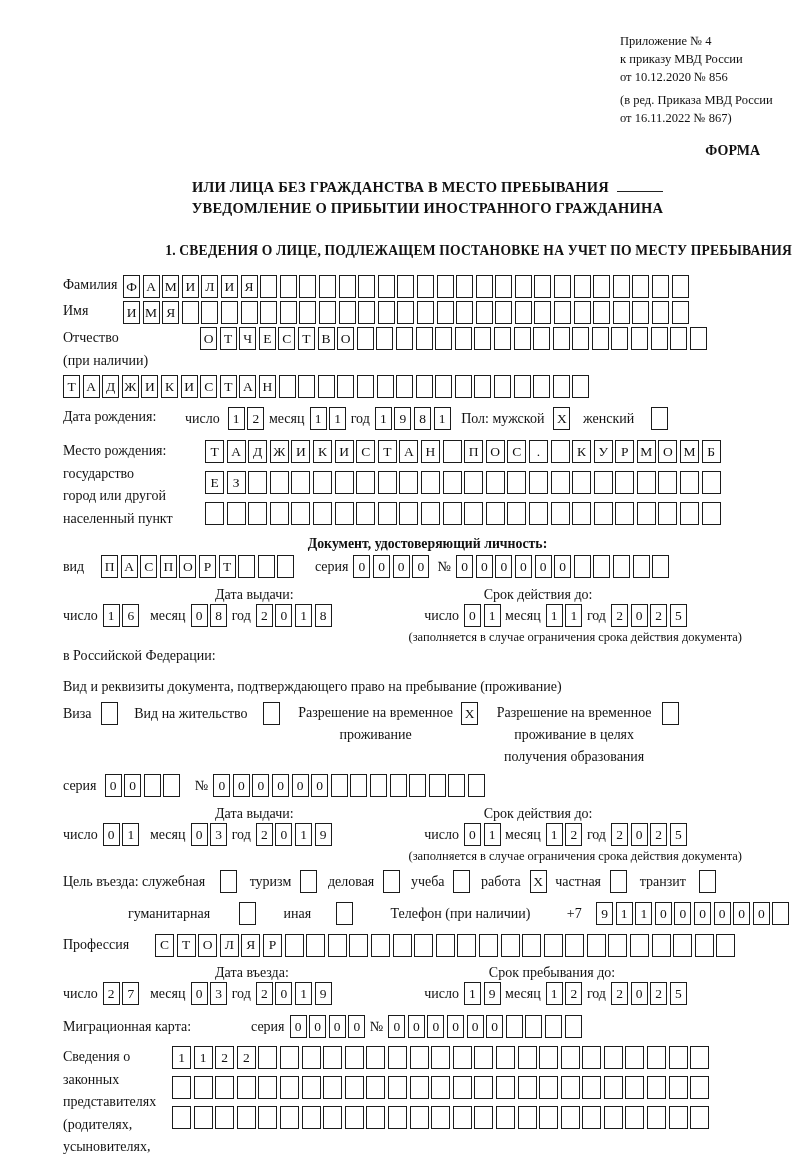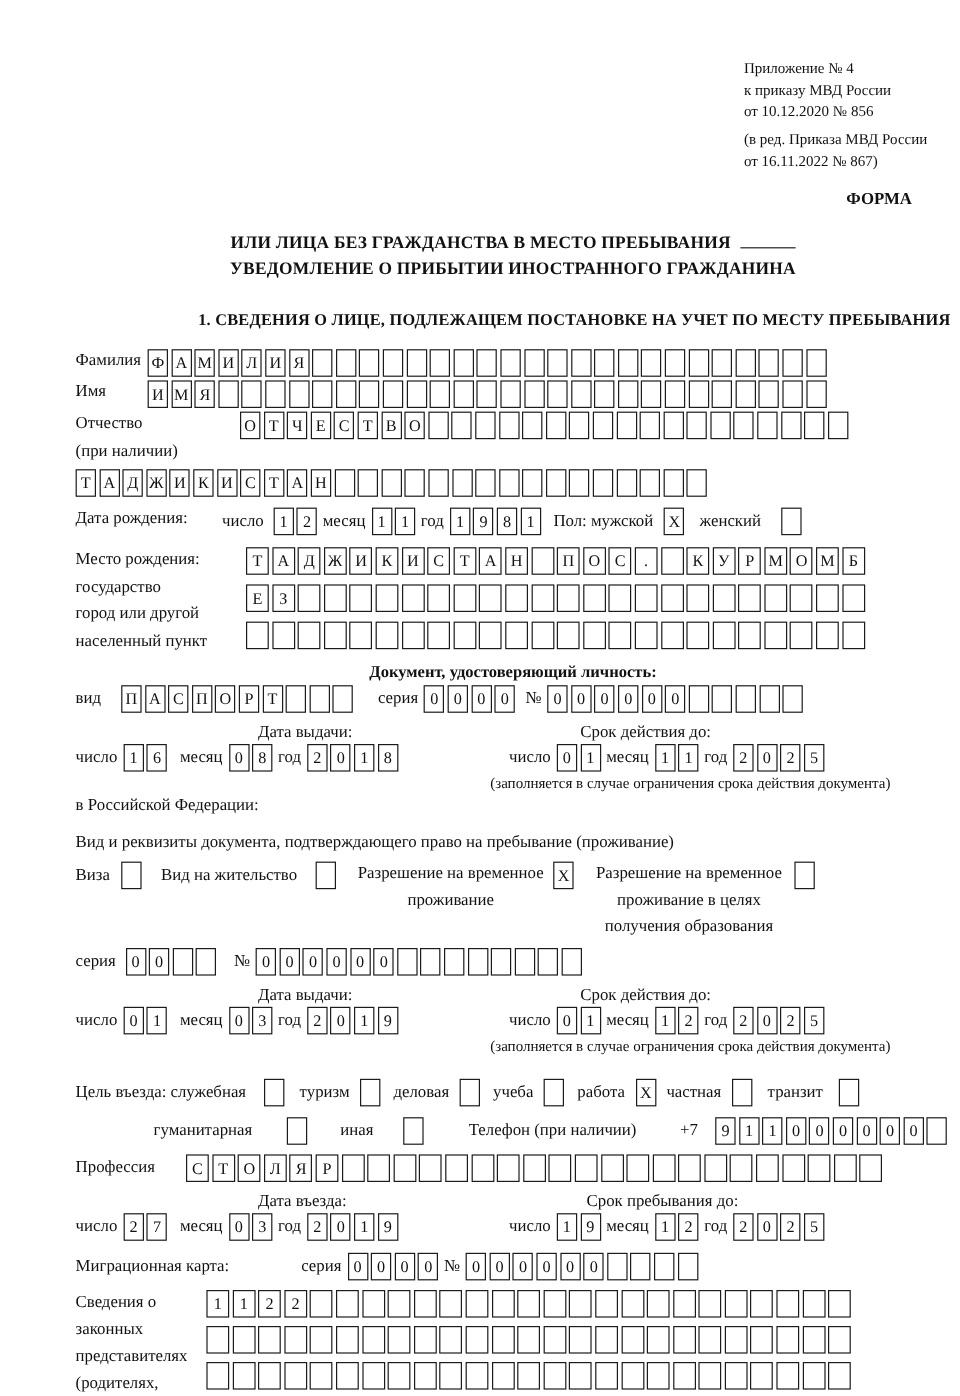--- a/index.html
+++ b/index.html
@@ -1,18 +1,18 @@
 <!DOCTYPE html>
 <html><head>
 <meta charset="utf-8">
 <style>
   html,body{margin:0;padding:0;background:#ffffff;}
   body{font-family:"Liberation Serif","DejaVu Serif",serif;color:#111;}
   .page{position:relative;width:800px;height:1163px;box-sizing:border-box;
-        padding:48px 8px 10px 63px;overflow:hidden;background:#fff;}
+        padding:32px 8px 10px 63px;overflow:hidden;background:#fff;}
 
   
   .ref-block{margin-left:557px;font-size:12.5px;line-height:18px;}
   .ref-block .ed{margin-top:5px;}
   .forma{margin-top:16px;text-align:right;padding-right:32px;font-weight:bold;font-size:14px;}
 
   
   .title{margin-top:18px;text-align:center;font-weight:bold;font-size:14.5px;line-height:21px;letter-spacing:.2px;}
   .blank-line{display:inline-block;width:46px;border-bottom:1.6px solid #222;height:12px;margin-left:8px;}
 
@@ -505,21 +505,21 @@
           <span class="cell filled">2</span>
           <span class="cell filled">0</span>
           <span class="cell filled">2</span>
           <span class="cell filled">5</span>
         </div>
     </div>
   </div>
 
   <div class="note note-right">(заполняется в случае ограничения срока действия документа)</div>
 
-  <div class="frow" style="margin-top:19px;text-align:right;">
+  <div class="frow" style="margin-top:6px;text-align:right;">
     <span class="inline-lbl" style="margin-left:0;">Цель въезда: служебная</span>
     <div class="cells cbox" style="margin-left:10px;">
         <span class="cell"></span>
       </div>
     <span class="inline-lbl" style="margin-left:10px;">туризм</span>
     <div class="cells cbox">
         <span class="cell"></span>
       </div>
     <span class="inline-lbl" style="margin-left:8px;">деловая</span>
     <div class="cells cbox">
@@ -561,21 +561,21 @@
         <span class="cell filled">0</span>
         <span class="cell filled">0</span>
         <span class="cell filled">0</span>
         <span class="cell filled">0</span>
         <span class="cell filled">0</span>
         <span class="cell filled">0</span>
         <span class="cell"></span>
       </div>
   </div>
 
-  <div class="frow" style="margin-top:7px;">
+  <div class="frow" style="margin-top:7px;align-items:center;">
     <div class="flabel" style="width:92px;line-height:24px;">Профессия</div>
     <div class="cells wide">
         <span class="cell filled">С</span>
         <span class="cell filled">Т</span>
         <span class="cell filled">О</span>
         <span class="cell filled">Л</span>
         <span class="cell filled">Я</span>
         <span class="cell filled">Р</span>
         <span class="cell"></span>
         <span class="cell"></span>

